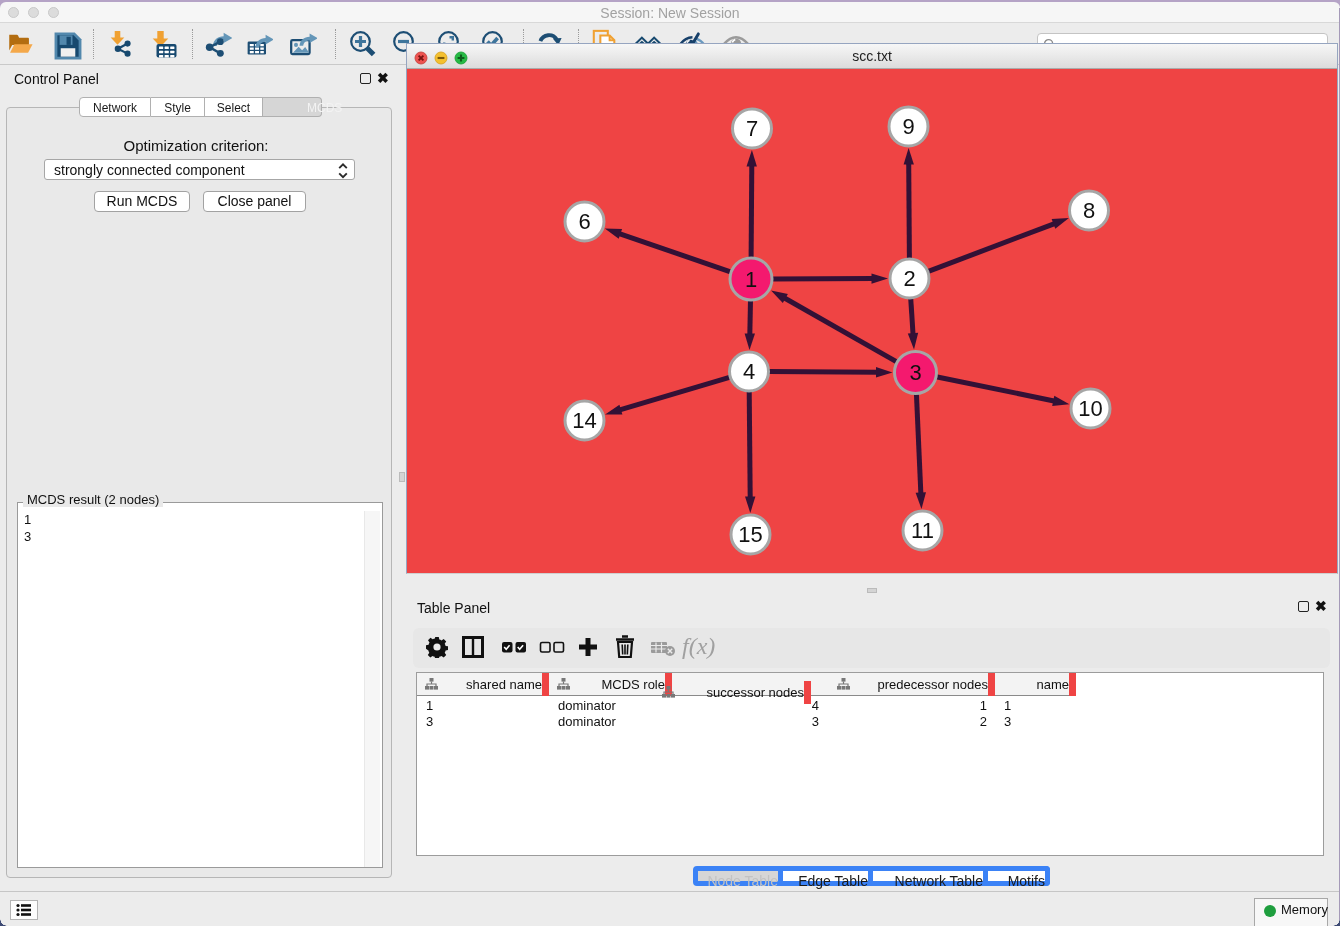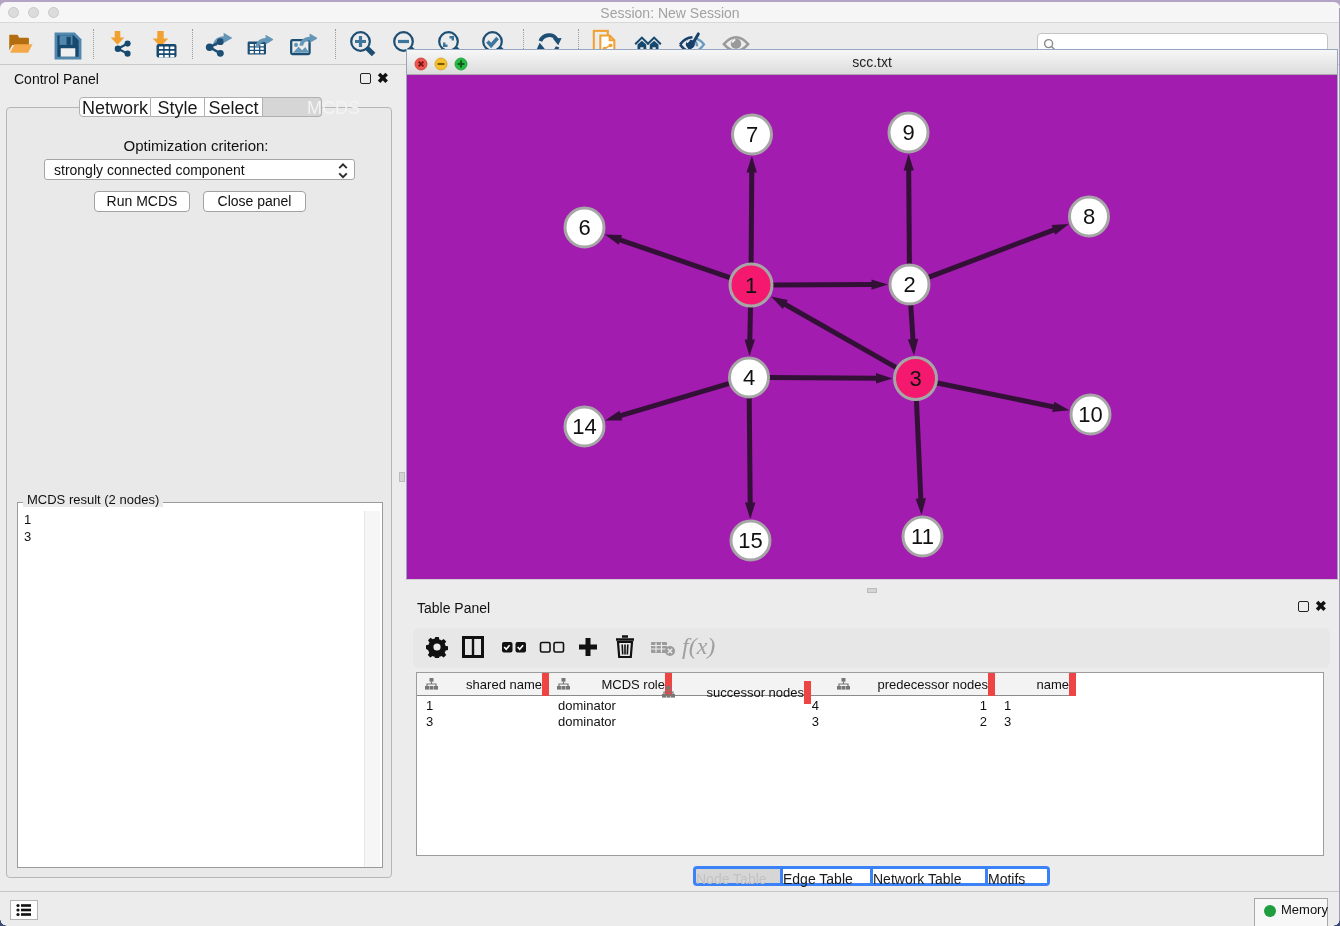--- a/index.html
+++ b/index.html
@@ -14,47 +14,47 @@
 #apptitle { position:absolute; top:3px; left:0; width:1340px; text-align:center; font-size:14px; color:#a2a2a2; }
 #toolbar { left:0; top:23px; width:1340px; height:42px; background:#ececec; border-bottom:1px solid #c9c9c9; }
 .vsep { position:absolute; top:6px; height:30px; width:1px; border-left:1px dotted #9a9a9a; }
 .ticon { position:absolute; top:7px; width:28px; height:28px; }
 #search { position:absolute; left:1037px; top:10px; width:291px; height:22px; background:#fff; border:1px solid #c4c4c4; border-radius:4px; }
 #search svg { position:absolute; left:5px; top:4px; }
 
 
 #cp-title { left:14px; top:71px; font-size:14px; color:#111; }
 #cp-pane { left:6px; top:107px; width:386px; height:771px; border:1px solid #b6b6b6; border-radius:4px; background:#e9e9e9; }
-.tab { position:absolute; top:97px; height:20px; font-size:18px; color:#1a1a1a; text-align:center; line-height:20px; background:#fff; border:1px solid #b0b0b0; }
+.tab { position:absolute; top:97px; height:20px; font-size:12px; color:#1a1a1a; text-align:center; line-height:20px; background:#fff; border:1px solid #b0b0b0; }
 .tab.sel { background:#d6d6d6; color:#f3f3f3;padding-left:44px; }
 #opt-label { left:0px; top:137px; width:392px; text-align:center; font-size:15px; color:#111; }
 #cp-select { left:44px; top:159px; width:311px; height:21px; background:#fff; border:1px solid #a6a6a6; border-radius:3px; font-size:14px; color:#111; line-height:20px; padding-left:9px; }
 .cp-btn { position:absolute; top:191px; height:21px; background:#fff; border:1px solid #a2a2a2; border-radius:4px; font-size:14px; color:#111; text-align:center; line-height:19px; }
 #mcds-box { left:17px; top:502px; width:366px; height:366px; border:1px solid #9a9a9a; background:#fff; }
 #mcds-legend { left:23px; top:492px; background:#e9e9e9; padding:0 4px; font-size:13px; color:#111; }
 #mcds-scroll { left:364px; top:511px; width:16px; height:356px; background:#f6f6f6; border-left:1px solid #e8e8e8; }
 #mcds-text { left:24px; top:512px; font-size:13px; color:#111; line-height:16.5px; }
 
 
 #vsplit-grip { left:399px; top:472px; width:6px; height:10px; background:#d4d4d4; border:1px solid #bbb; }
 #hsplit-grip { left:867px; top:588px; width:10px; height:5px; background:#d4d4d4; border:1px solid #bbb; }
 
 
-#netframe { left:406px; top:49px; width:932px; height:531px; border:1px solid #96a5c0; border-bottom:1px solid #cfcfcf; background:#a21caf; }
+#netframe { left:406px; top:43px; width:932px; height:531px; border:1px solid #96a5c0; border-bottom:1px solid #cfcfcf; background:#ef4444; }
 #nettitle { position:absolute; left:0; top:0; width:100%; height:25px; background:linear-gradient(#f7f7f7,#dcdcdc); border-bottom:1px solid #ababab; }
 #nettitle .txt { position:absolute; top:4px; width:100%; text-align:center; font-size:14px; color:#222; }
 
 
 #tp-title { left:417px; top:600px; font-size:14px; color:#111; }
 #tp-toolbar { left:417px; top:630px; width:906px; height:36px; }
 #ntable { left:416px; top:672px; width:908px; height:184px; background:#fff; border:1px solid #9c9c9c; }
 #thead { position:absolute; left:0; top:0; width:659px; height:23px; background:#f3f3f3; border-bottom:1px solid #8a8a8a; font-size:13px; color:#111; }
 .th { position:absolute; top:0; height:23px; line-height:23px; text-align:right; border-right:7px solid #ef4444; }
 .trow { position:absolute; font-size:13px; color:#111; height:16px; line-height:16px; }
-.tabs2 { position:absolute; top:866px; height:20px; font-size:14px; color:#1a1a1a; text-align:left; line-height:20px; background:#fff; border:3px solid #3b82f6; }
+.tabs2 { position:absolute; top:866px; height:20px; font-size:14px; color:#1a1a1a; text-align:right; line-height:20px; background:#fff; border:5px solid #3b82f6; }
 .tabs2.sel { background:#d6d6d6; color:#c2c2c2; }
 
 #tp-well { left:413px; top:628px; width:917px; height:40px; background:#e7e7e7; border-radius:6px; }
 
 #statusbar { left:0; top:891px; width:1340px; height:35px; background:#ececec; border-top:1px solid #c6c6c6; }
 #listbtn { position:absolute; left:10px; top:8px; width:28px; height:20px; background:#fdfdfd; border:1px solid #b4b4b4; }
 #membtn { position:absolute; left:1254px; top:6px; width:74px; height:31px; background:#f7f7f7; border:1px solid #a8a8a8; font-size:13px; color:#111; }
 #membtn .dot { position:absolute; left:9px; top:5.5px; width:12px; height:12px; border-radius:50%; background:#1e9e3e; }
 #membtn .lbl { position:absolute; left:26px; top:3px; }
 

